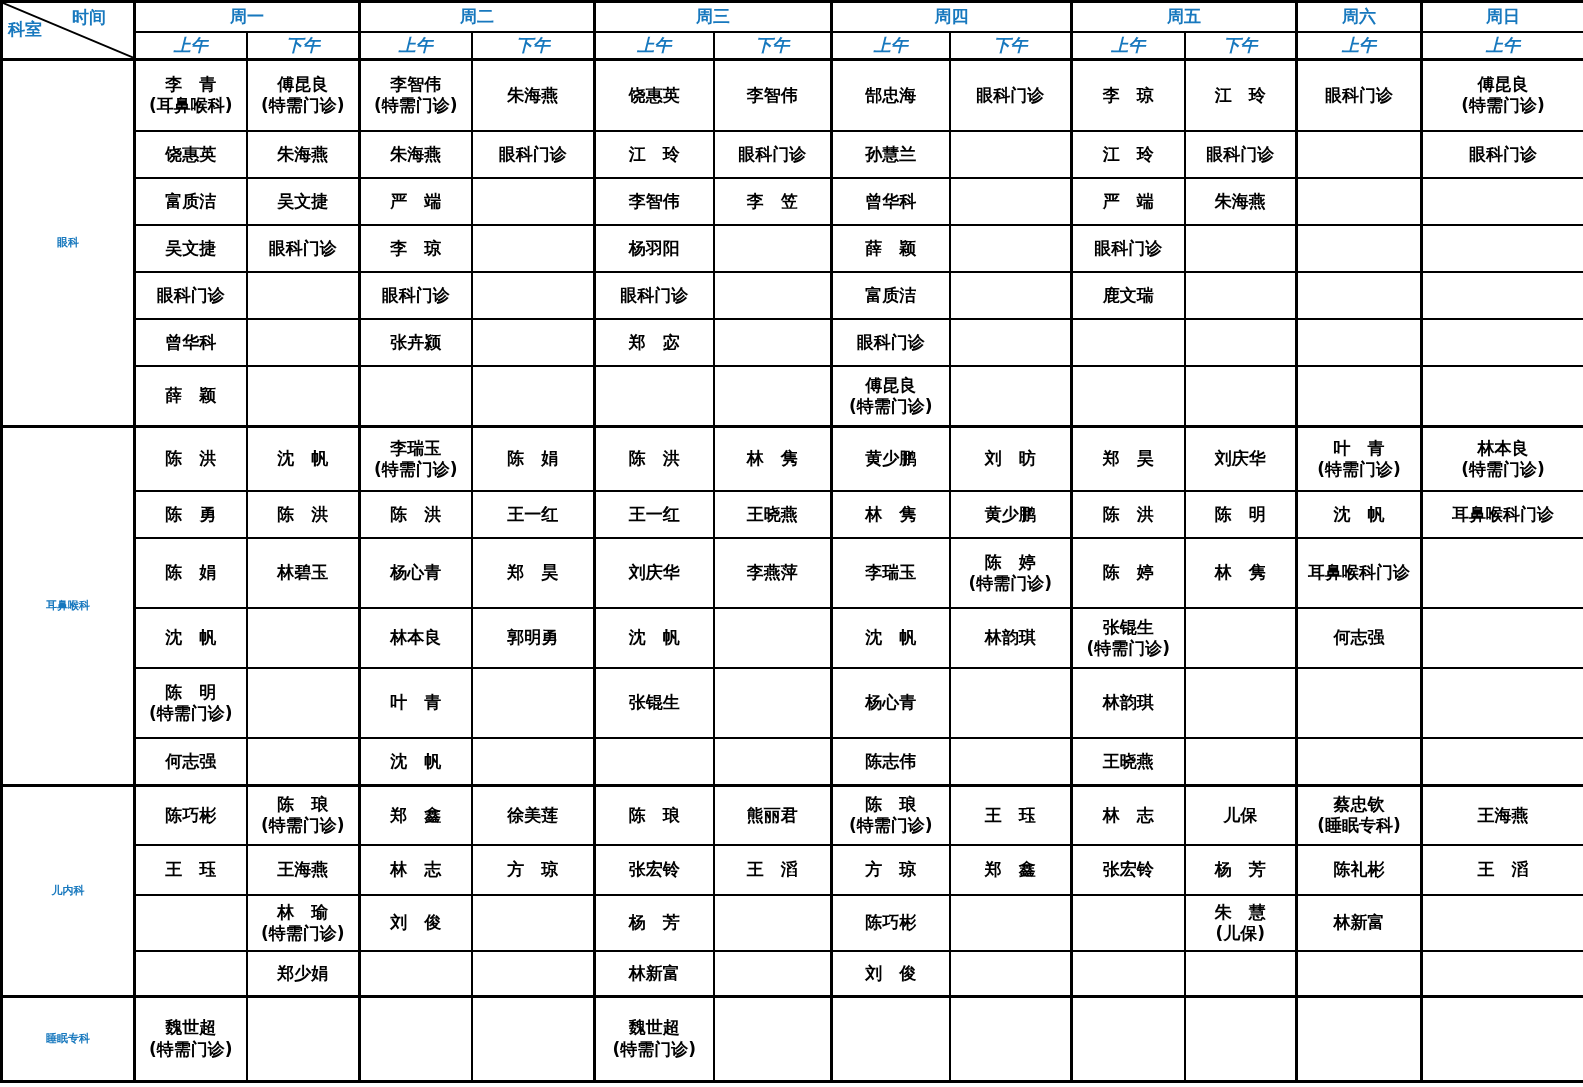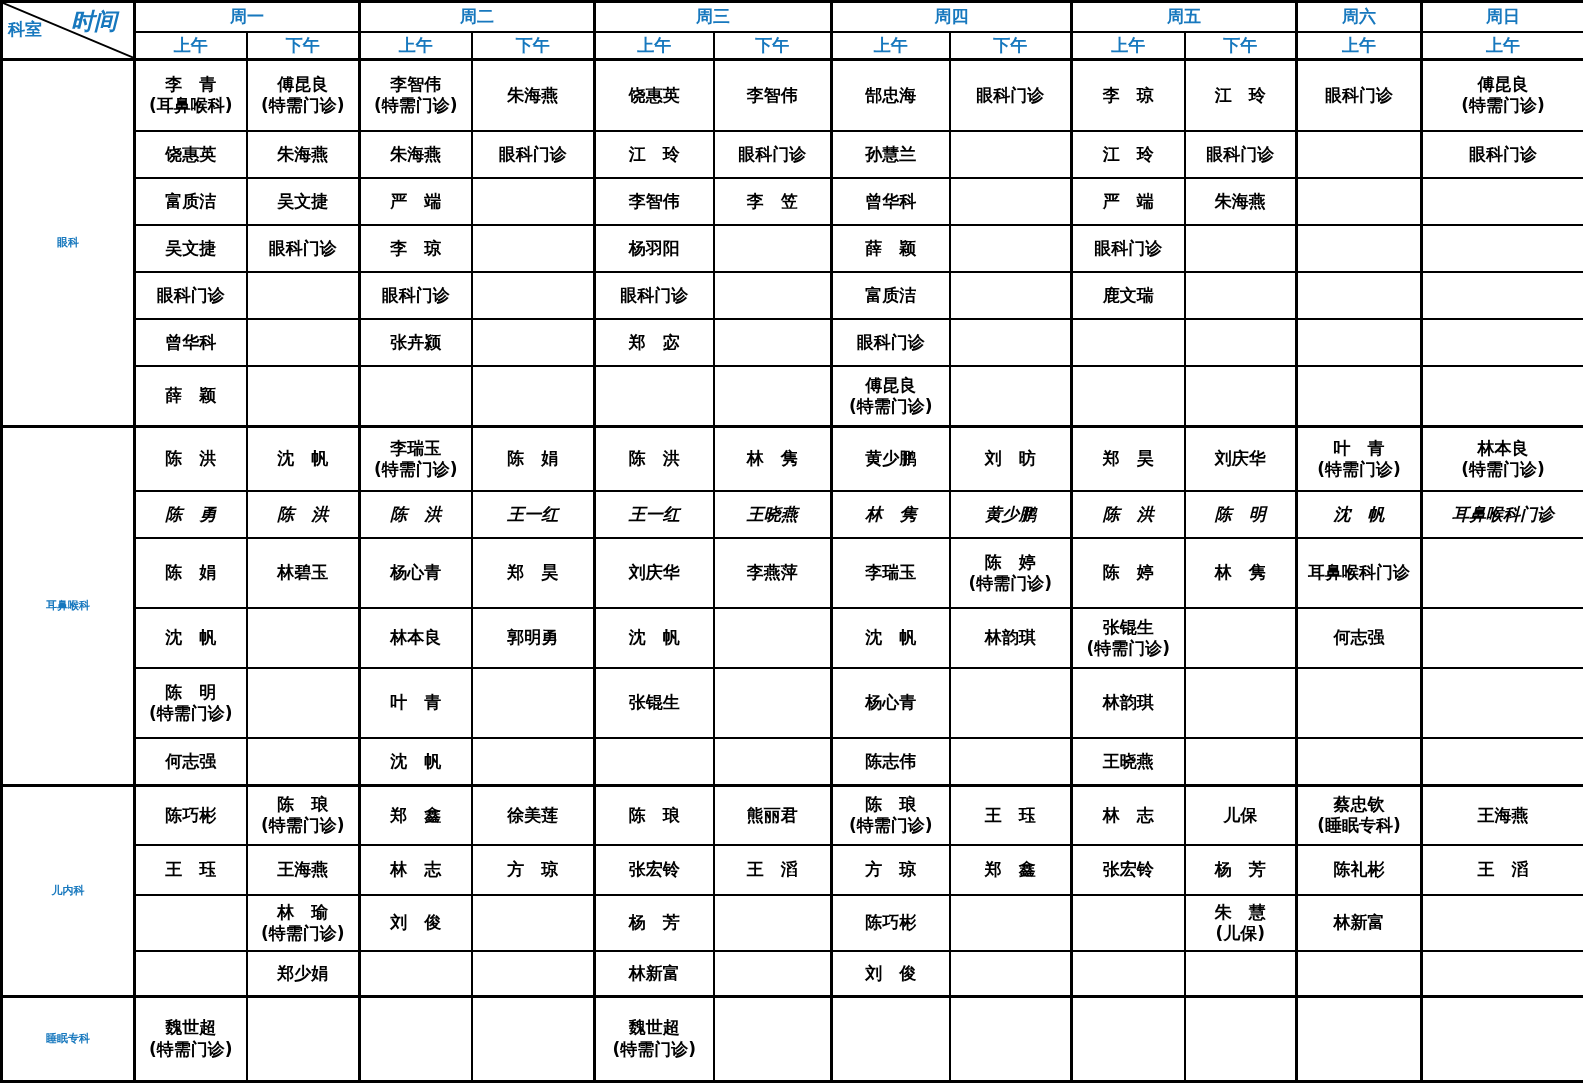--- a/index.html
+++ b/index.html
@@ -15,41 +15,41 @@
   th,td{
     border:2px solid var(--grid);
     text-align:center;
     vertical-align:middle;
     font-weight:bold;
     padding:1px 2px;
     overflow:hidden;
   }
   thead th{ color:var(--accent); font-size:17px; }
   #hrow-days{ height:30px; }
-  #hrow-sessions{ height:27px; }
+  #hrow-sessions{ height:27px;font-style:italic; }
   .day-start{ border-left-width:3px; }
   .section-start > th, .section-start > td{ border-top-width:3px; }
   .dept{
     color:var(--accent);
     font-size:11px;
     border-right-width:3px;
   }
   .cell{
     font-size:17px;
     color:#000;
     white-space:pre-line;
     line-height:1.25;
   }
   .corner{
     position:relative;
     padding:0;
     border-right-width:3px;
   }
   .corner svg{ position:absolute; left:0; top:0; width:100%; height:100%; display:block; }
-  .corner-top{ position:absolute; top:3px; right:16px; color:var(--accent); font-size:23px;font-style:italic; }
+  .corner-top{ position:absolute; top:3px; right:27px; color:var(--accent); font-size:17px; }
   .corner-bottom{ position:absolute; bottom:17px; left:5px; color:var(--accent); font-size:17px; }
 </style>
 </head>
 <body>
 
 <table>
   <colgroup>
     <col style="width:133px">
       <col style="width:112px">
       <col style="width:113px">
@@ -212,21 +212,21 @@
         <td class="cell">林　隽</td>
         <td class="cell day-start">黄少鹏</td>
         <td class="cell">刘　昉</td>
         <td class="cell day-start">郑　昊</td>
         <td class="cell">刘庆华</td>
         <td class="cell day-start">叶　青
 (特需门诊)</td>
         <td class="cell day-start">林本良
 (特需门诊)</td>
       </tr>
-      <tr style="height: 47px; font-style: italic;">
+      <tr style="height: 47px;">
         <td class="cell">陈　勇</td>
         <td class="cell">陈　洪</td>
         <td class="cell day-start">陈　洪</td>
         <td class="cell">王一红</td>
         <td class="cell day-start">王一红</td>
         <td class="cell">王晓燕</td>
         <td class="cell day-start">林　隽</td>
         <td class="cell">黄少鹏</td>
         <td class="cell day-start">陈　洪</td>
         <td class="cell">陈　明</td>

